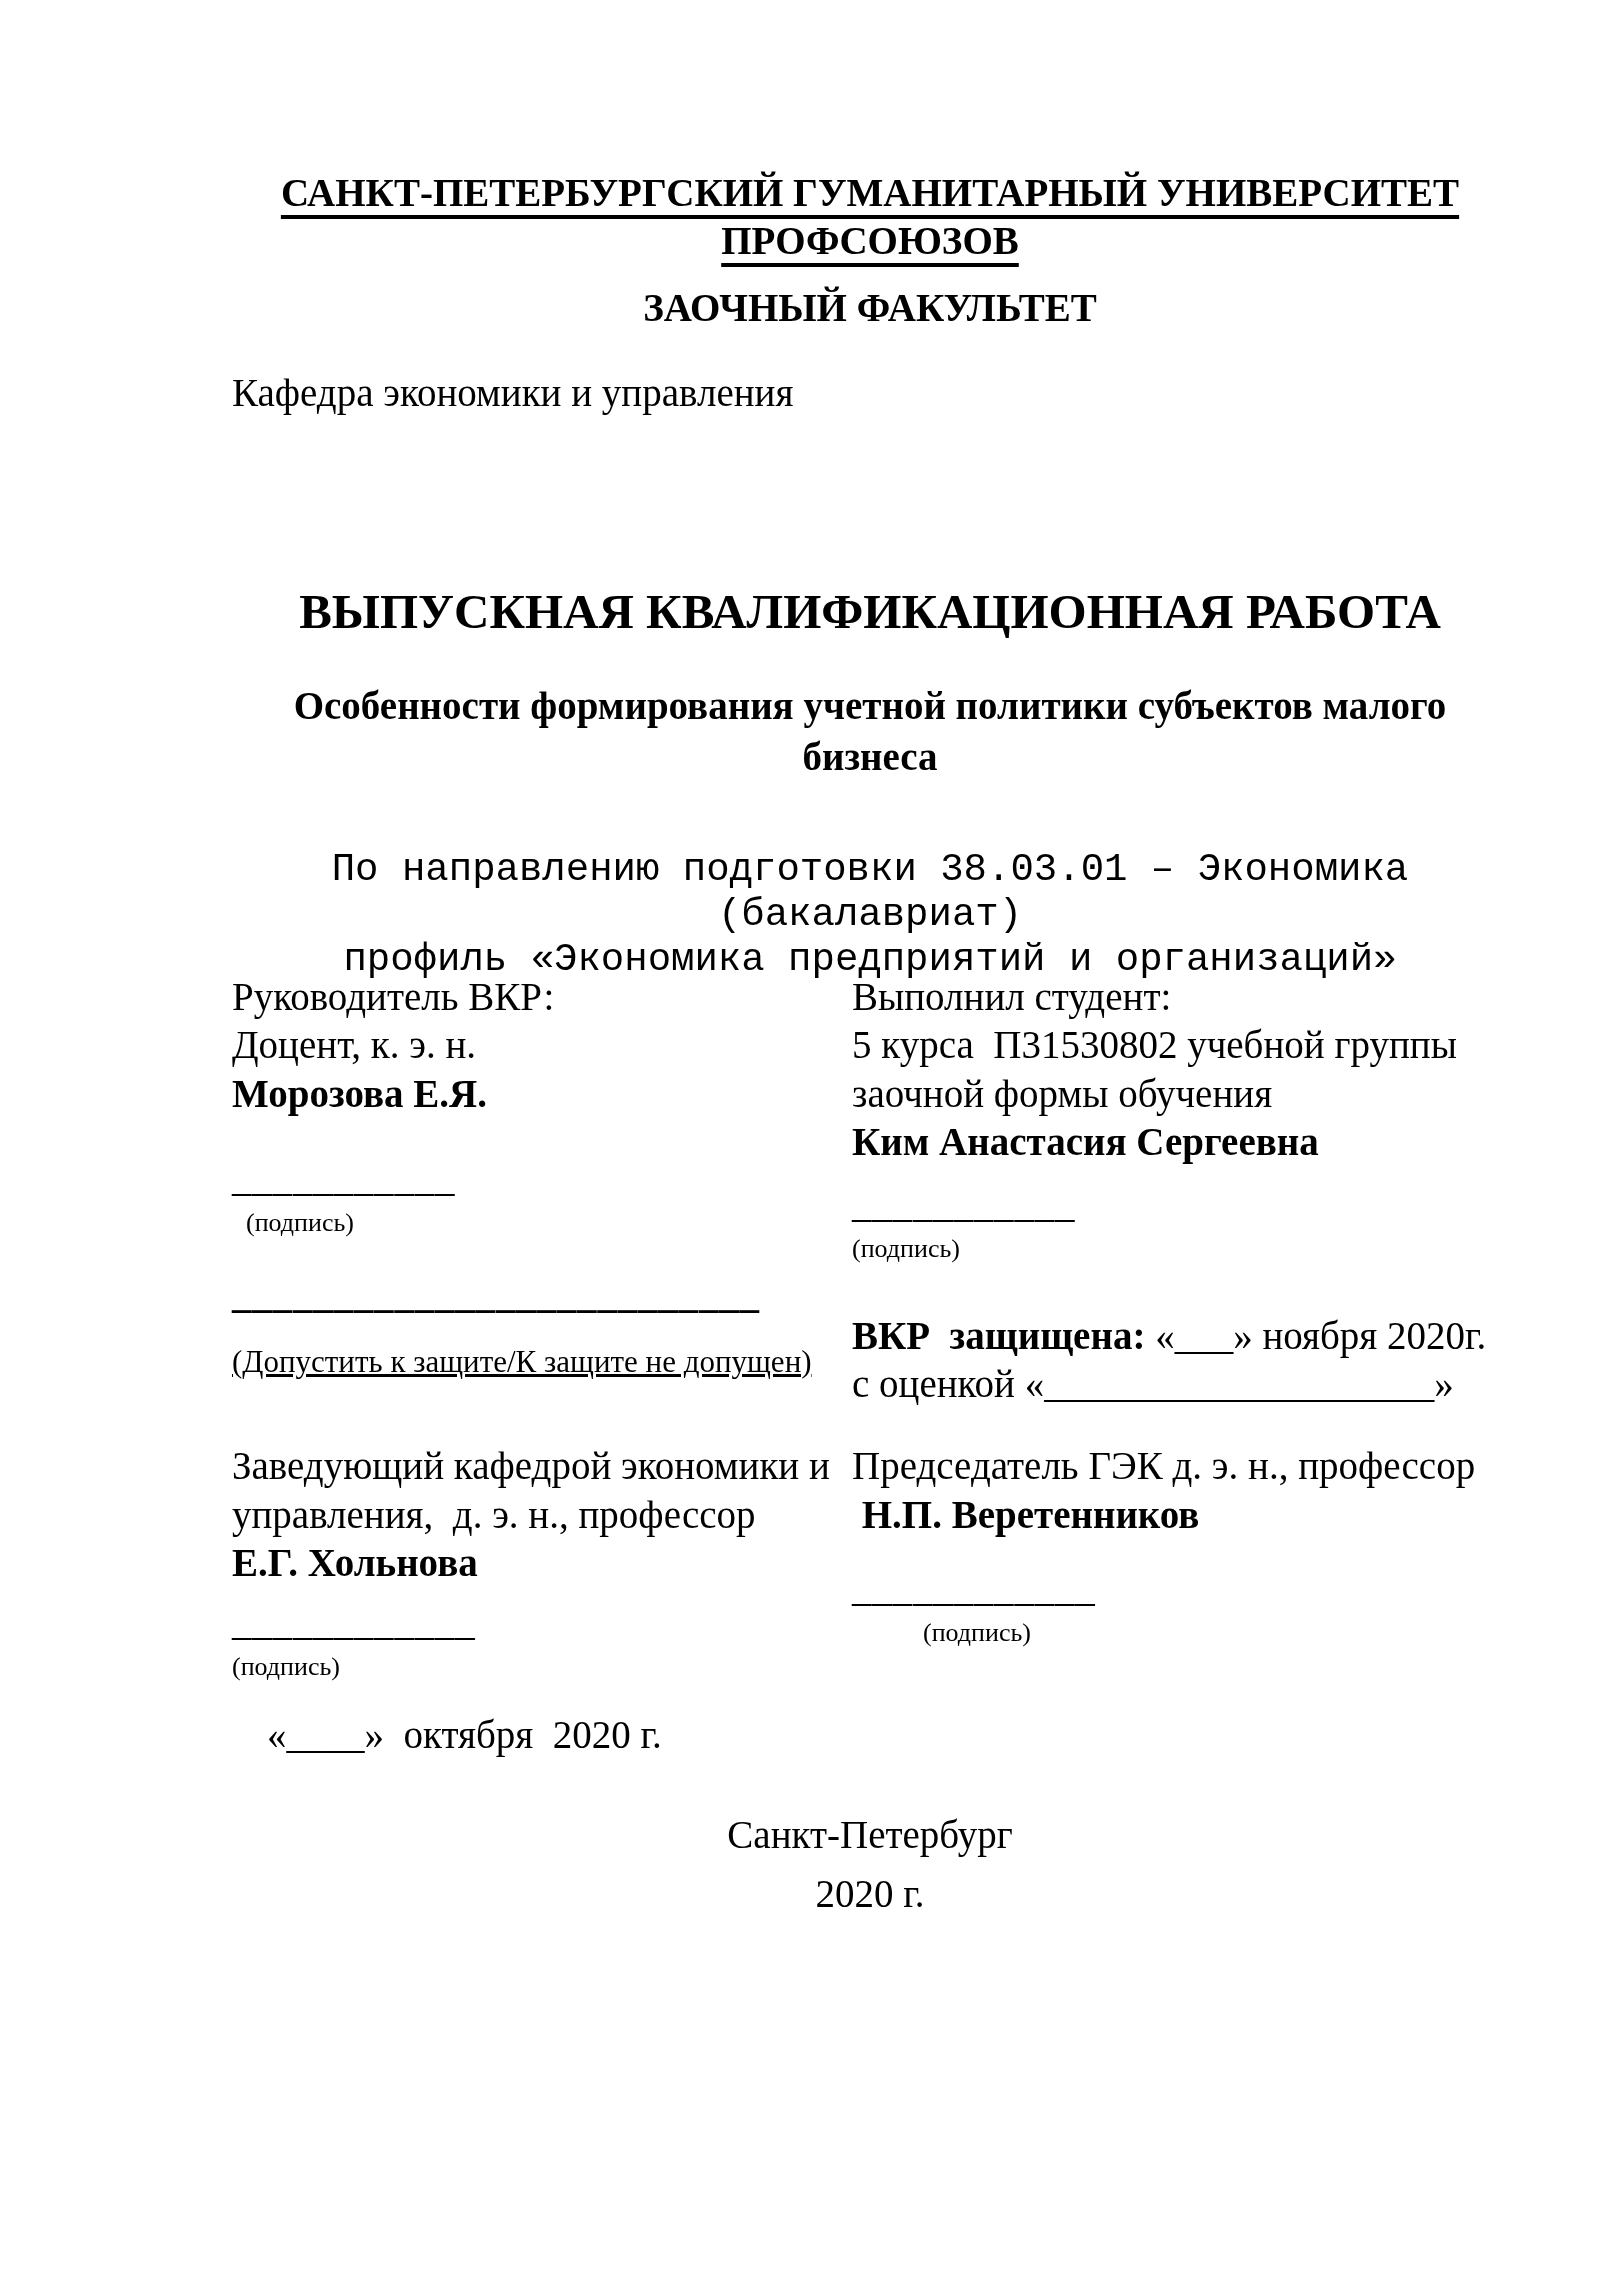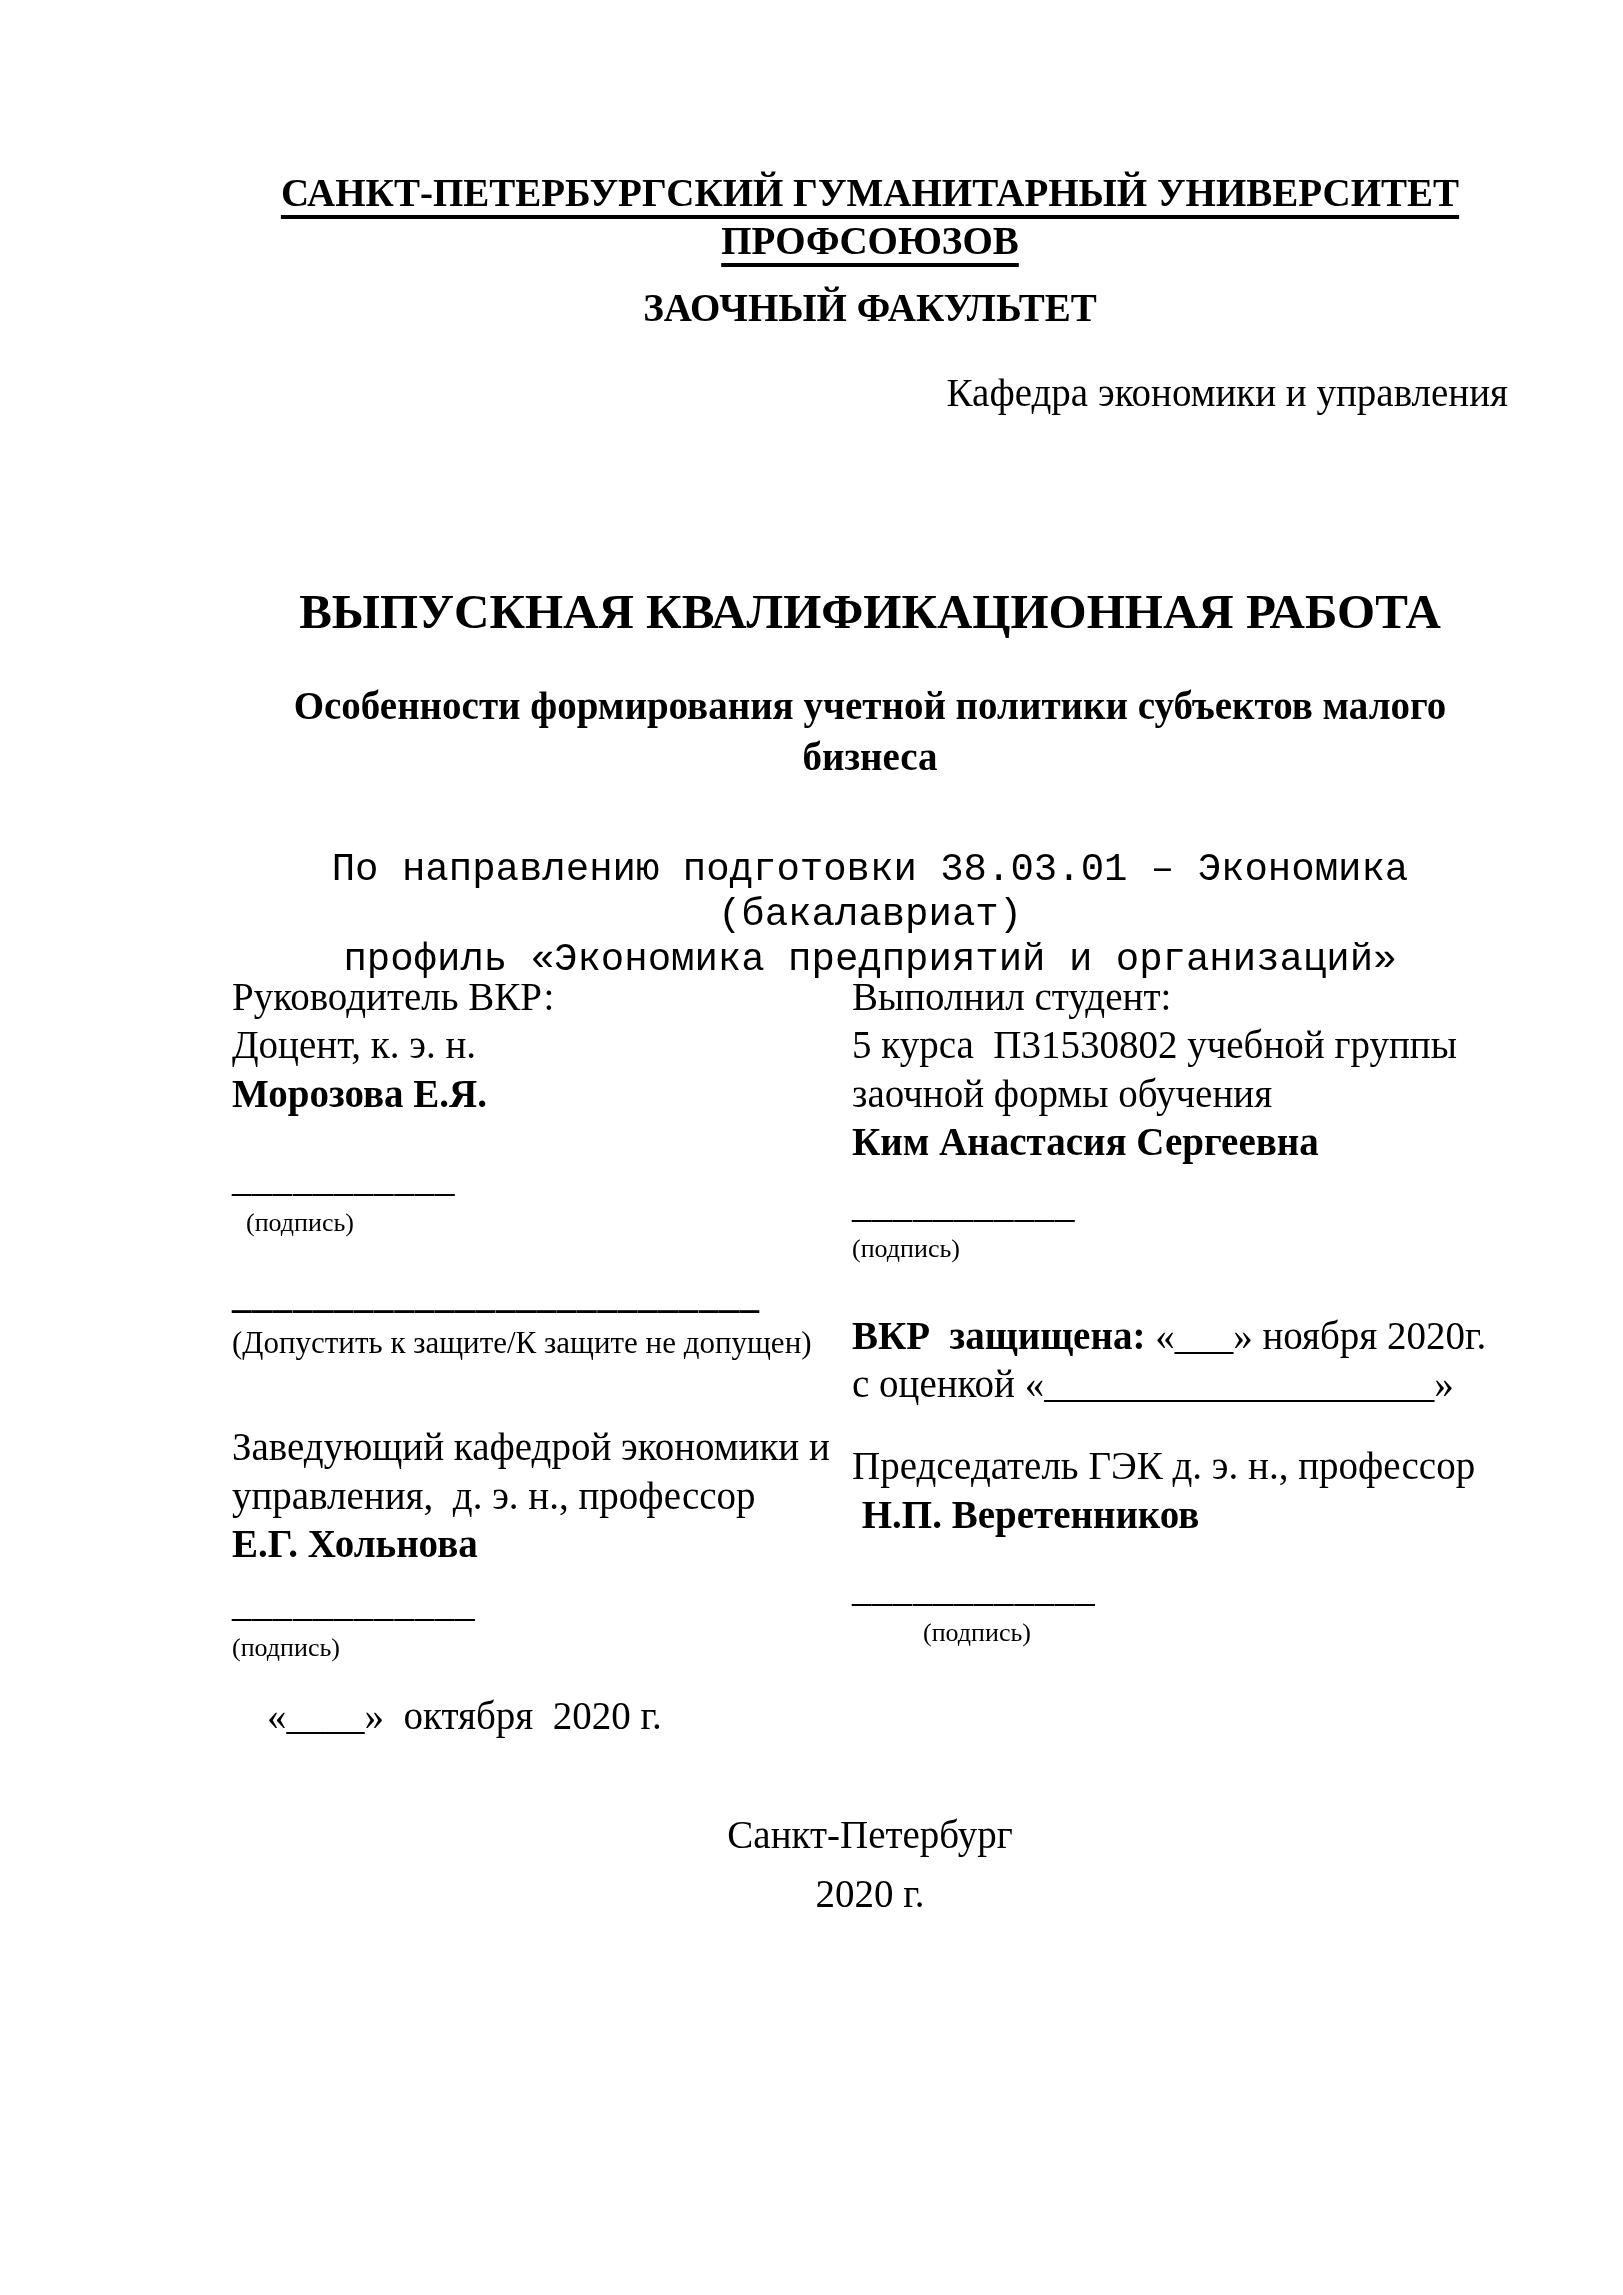--- a/index.html
+++ b/index.html
@@ -16,21 +16,21 @@
     background: #ffffff;
     color: #000000;
     font-family: "Liberation Serif", "DejaVu Serif", serif;
     font-size: 39px;
     line-height: 1.24;
     overflow: hidden;
   }
   .abs { position: absolute; }
   .ta { left: 232px; width: 1276px; }           
   .center { text-align: center; }
-  .right  { text-align: right; }
+  .right  { text-align: left; }
   .bold   { font-weight: bold; }
   .pre    { white-space: pre-wrap; }
 
   .university { top: 169px; font-weight: bold; }
   .university .underlined {
     text-decoration: underline;
     text-decoration-thickness: 3.9px;
     text-underline-offset: 9.4px;
   }
   .faculty    { top: 284px; font-weight: bold; }
@@ -42,21 +42,21 @@
   .col-left  { top: 973px; left: 232px;  width: 628px; }
   .col-right { top: 973px; left: 852px; width: 663px; }
 
   .sig-line  { margin-top: 36px; letter-spacing: 0.8px; }
   .sig-line.tight { margin-top: 14px; }
   .sig-label { font-size: 26px; margin-top: 4.7px; }
   .indent-sm { padding-left: 14px; }
   .indent-lg { padding-left: 71px; }
 
   .admit-line  { margin-top: 31px; font-weight: bold; letter-spacing: 0.8px; }
-  .admit-label { font-size: 31px; margin-top: 5px; }
+  .admit-label { font-size: 31px; margin-top: 24px; text-decoration: underline; }
 
   .head-block  { margin-top: 61px; }
   .chair-block { margin-top: 34px; }
   .defended-block { margin-top: 46px; }
   .date-line   { margin-top: 27px; margin-left: 35px; }
   .sig2 { margin-top: 11px; letter-spacing: 0.8px; }
   .sig2-right { margin-top: 25px; letter-spacing: 0.8px; }
 
   .footer { top: 1806px; line-height: 1.5; }
 </style>

